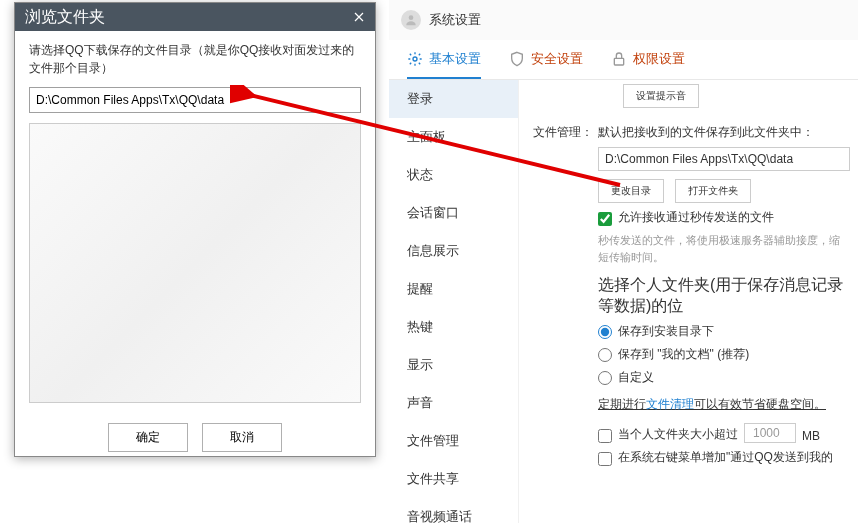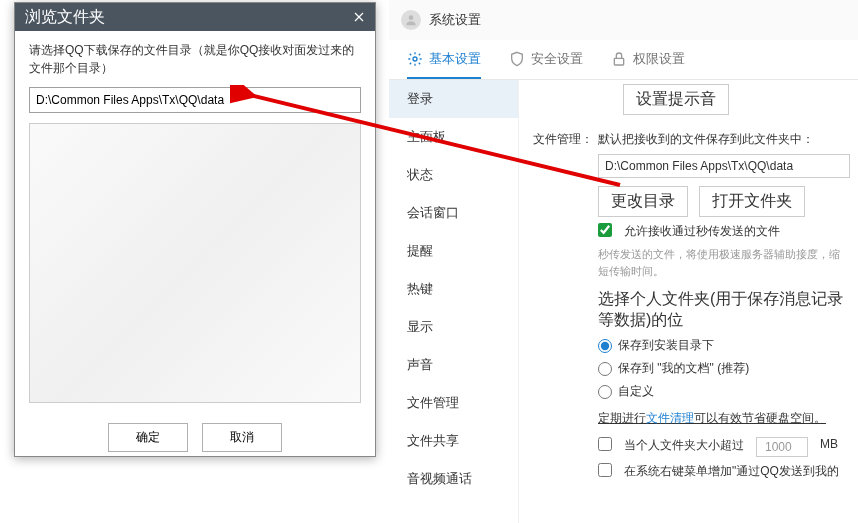--- a/index.html
+++ b/index.html
@@ -6,35 +6,35 @@
 body { width: 858px; height: 523px; overflow: hidden; position: relative; background: #fff; }
 
 
 .settings-window { position: absolute; left: 389px; top: 0; width: 469px; height: 523px; background: #fff; }
 .settings-titlebar { height: 40px; display: flex; align-items: center; padding: 0 12px; background: #fafafa; }
 .settings-titlebar .avatar { width: 20px; height: 20px; border-radius: 50%; background: #ddd; margin-right: 8px; display: flex; align-items: center; justify-content: center; }
 .settings-titlebar .avatar svg { width: 14px; height: 14px; }
 .settings-titlebar .title { font-size: 13px; color: #333; }
 
 .top-tabs { height: 40px; display: flex; align-items: center; border-bottom: 1px solid #e8e8e8; padding-left: 18px; gap: 28px; }
-.top-tab { display: flex; align-items: center; gap: 6px; font-size: 13px; color: #737373; cursor: pointer; height: 100%; border-bottom: 2px solid transparent; }
+.top-tab { display: flex; align-items: center; gap: 6px; font-size: 13px; color: #c2410c; cursor: pointer; height: 100%; border-bottom: 2px solid transparent; }
 .top-tab.active { color: #2080d0; border-bottom-color: #2080d0; }
 .top-tab svg { width: 16px; height: 16px; }
 
 .settings-body { display: flex; height: calc(100% - 80px); }
 .side-nav { width: 130px; background: #fff; border-right: 1px solid #f0f0f0; }
 .side-item { padding: 10px 18px; font-size: 13px; color: #333; cursor: pointer; }
 .side-item.active { background: #e8f0f8; }
 
 .content { flex: 1; padding: 4px 8px 0 14px; font-size: 12px; color: #333; overflow: hidden; }
 .row { display: flex; margin-bottom: 12px; align-items: flex-start; }
 .row .label { width: 72px; color: #333; }
-.btn { border: 1px solid #ccc; background: #fff; padding: 4px 12px; font-size: 16px; color: #333; cursor: pointer; margin-right: 8px; }
+.btn { border: 1px solid #ccc; background: #fff; padding: 4px 12px; font-size: 10px; color: #333; cursor: pointer; margin-right: 8px; }
 .text-input { border: 1px solid #ccc; padding: 4px 6px; font-size: 12px; width: 280px; color: #333; }
-.checkbox-row { display: flex; align-items: flex-start; gap: 12px; margin: 6px 0; }
+.checkbox-row { display: flex; align-items: flex-end; gap: 6px; margin: 6px 0; }
 .checkbox-row input[type=checkbox] { width: 14px; height: 14px; }
 .checkbox-row.checked input[type=checkbox] { accent-color: #1a9c3c; }
 .desc { color: #999; font-size: 11px; margin: 4px 0 10px 0; line-height: 1.5; }
 .radio-row { display: flex; align-items: center; gap: 6px; margin: 6px 0; }
 .radio-row input[type=radio] { width: 14px; height: 14px; accent-color: #2080d0; }
 .section-title { margin: 10px 0 6px; font-size: 16px; }
 .link { color: #2080d0; cursor: pointer; }
 .num-input { width: 52px; border: 1px solid #ccc; padding: 2px 8px; font-size: 12px; color: #999; }
 
 
@@ -88,20 +88,21 @@
       <span>权限设置</span>
     </div>
   </div>
 
   <div class="settings-body">
     <div class="side-nav">
       <div class="side-item active">登录</div>
       <div class="side-item">主面板</div>
       <div class="side-item">状态</div>
       <div class="side-item">会话窗口</div>
+      <div class="side-item">信息展示</div>
       <div class="side-item">提醒</div>
       <div class="side-item">热键</div>
       <div class="side-item">显示</div>
       <div class="side-item">声音</div>
       <div class="side-item">文件管理</div>
       <div class="side-item">文件共享</div>
       <div class="side-item">音视频通话</div>
     </div>
 
     <div class="content">

